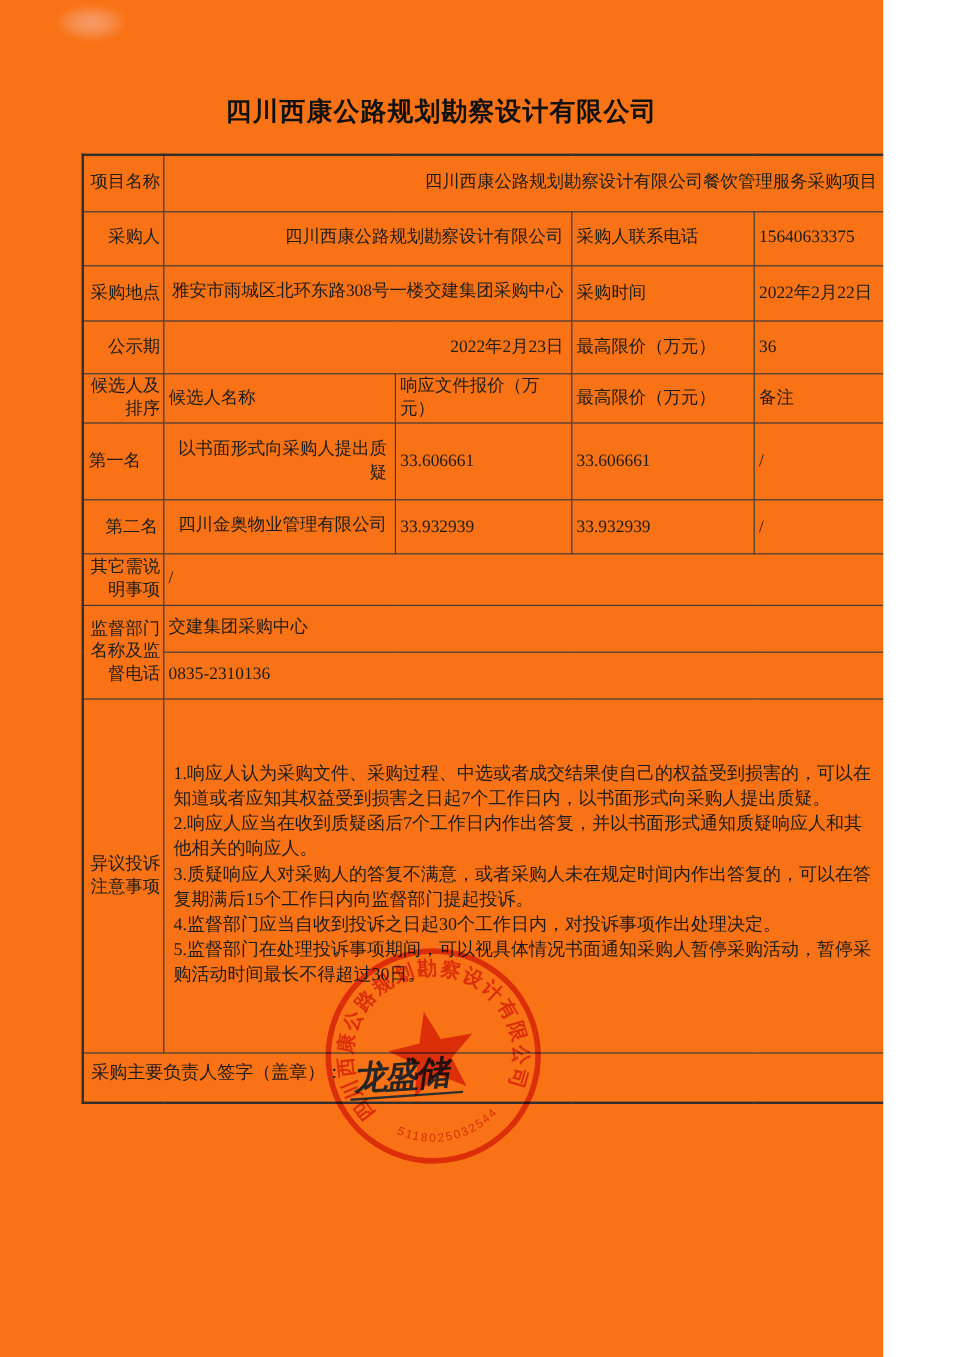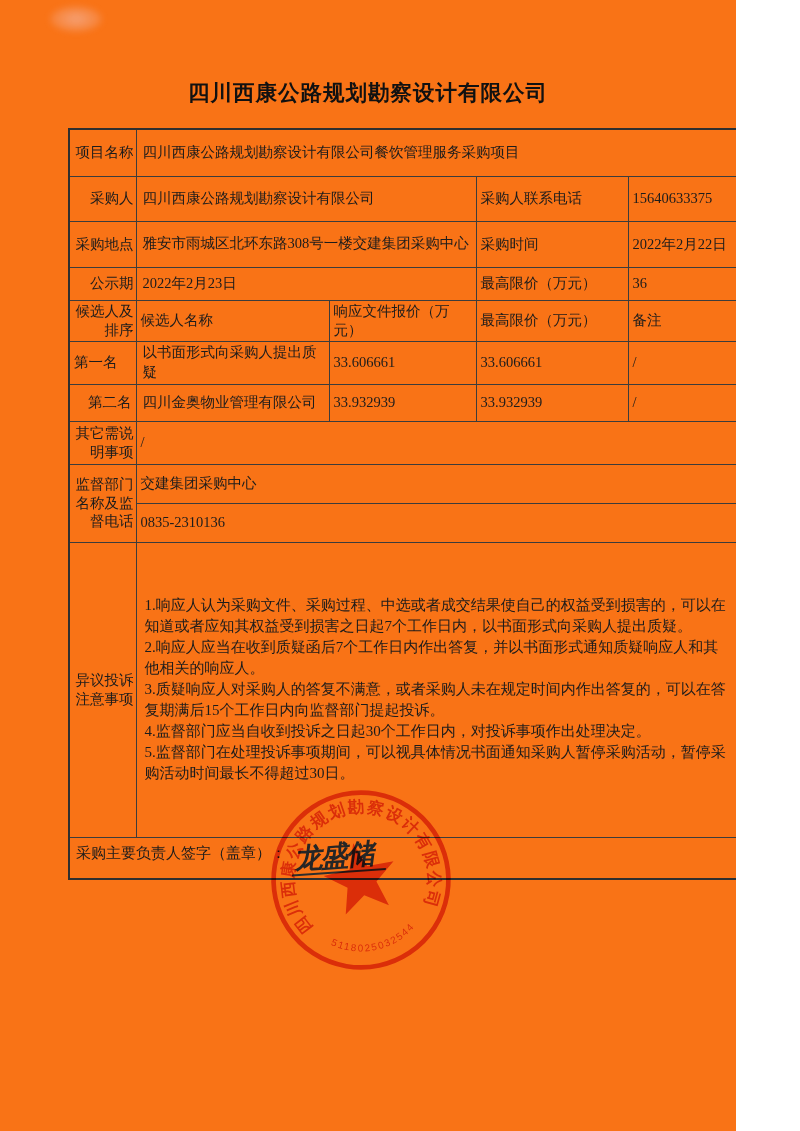--- a/index.html
+++ b/index.html
@@ -23,21 +23,21 @@
     position:absolute;top:128px;left:68px;width:669px;
     border-collapse:collapse;table-layout:fixed;
     border:2px solid #2f2f2f;
     font-size:14.5px;
   }
   table.doc td{
     border:1px solid #3c3c3c;vertical-align:middle;
     overflow:hidden;word-break:break-all;
   }
   td.lbl{text-align:right;padding:0 2px;line-height:1.3;}
-  td.val{text-align:left;padding:0 6px;line-height:1.35;}
+  td.val{text-align:right;padding:12px 6px;line-height:1.35;}
   td.ctr{text-align:left;padding:0 4px;line-height:1.3;}
   td.obj{text-align:left;padding:0 8px;line-height:21px;font-size:15px;}
   td.sigrow{text-align:left;padding:0 6px;font-size:15px;}
   .sig{
     display:inline-block;font-size:28px;font-weight:bold;line-height:1;
     transform:rotate(-4deg) skewX(-12deg);letter-spacing:-2px;color:#262626;
     border-bottom:2px solid #2e2e2e;padding:0 14px 1px 2px;margin-left:8px;
     vertical-align:-7px;
   }
   .stamp{

